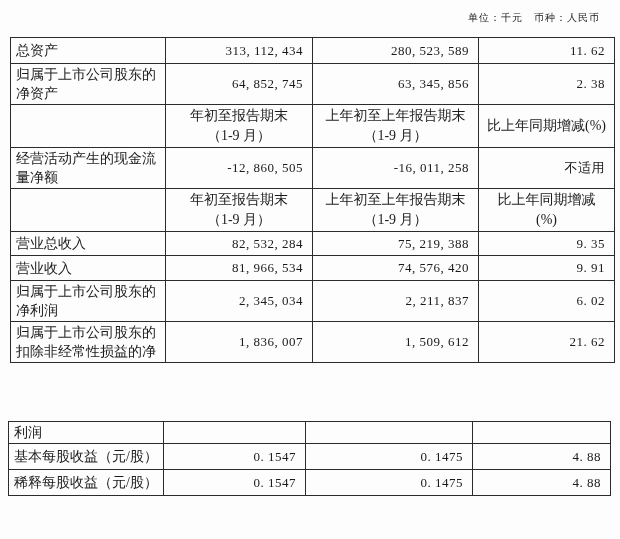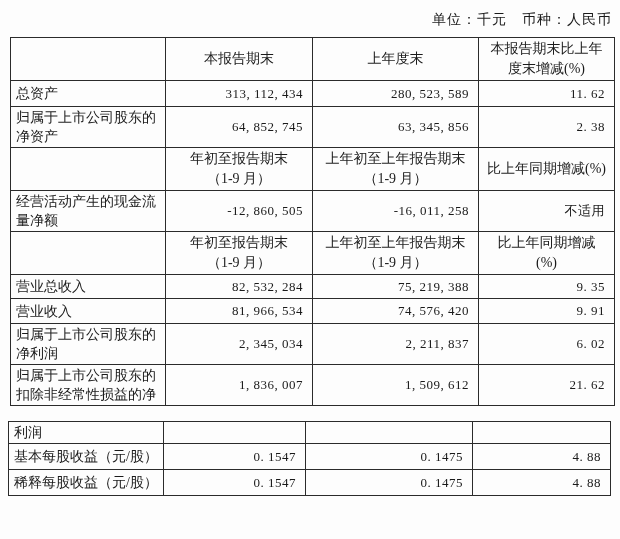--- a/index.html
+++ b/index.html
@@ -3,22 +3,22 @@
 <meta charset="utf-8">
 <style>
   html,body{margin:0;padding:0;}
   body{
     width:620px;height:539px;background:#fdfdfd;
     font-family:"Liberation Serif","DejaVu Serif",serif;
     color:#1a1a1a;
   }
   .page{position:relative;width:620px;height:539px;overflow:hidden;}
   .unit-line{
-    position:absolute;top:11px;right:8px;
-    font-size:14px;letter-spacing:1px;white-space:pre;
+    position:absolute;top:11px;right:20px;
+    font-size:10px;letter-spacing:1px;white-space:pre;
   }
   table{
     border-collapse:collapse;table-layout:fixed;
     position:absolute;background:#fdfdfd;
   }
   #table1{left:10px;top:37px;width:604px;}
   #table2{left:8px;top:421px;width:602px;}
   td{
     border:1px solid #2b2b2b;
     font-size:14px;
@@ -42,27 +42,20 @@
   <div class="unit-line">单位：千元　币种：人民币</div>
 
   <table id="table1">
     <colgroup>
       <col style="width:155px">
         <col style="width:147px">
         <col style="width:166px">
         <col style="width:136px">
     </colgroup>
     <tbody>
-        <tr style="height:39px">
-      <td class="hdr"></td>
-      <td class="hdr">本报告期末</td>
-      <td class="hdr">上年度末</td>
-      <td class="hdr">本报告期末比上年
-度末增减(%)</td>
-    </tr>
     <tr style="height:26px">
       <td class="label">总资产</td>
       <td class="num">313, 112, 434</td>
       <td class="num">280, 523, 589</td>
       <td class="num">11. 62</td>
     </tr>
     <tr style="height:39px">
       <td class="label">归属于上市公司股东的
 净资产</td>
       <td class="num">64, 852, 745</td>

